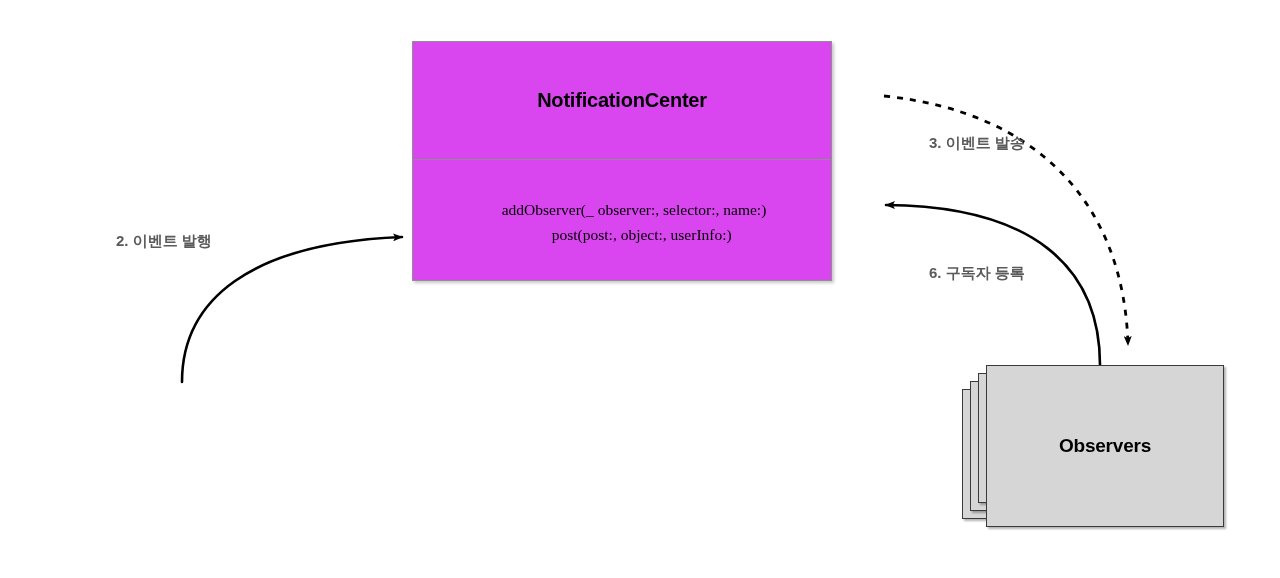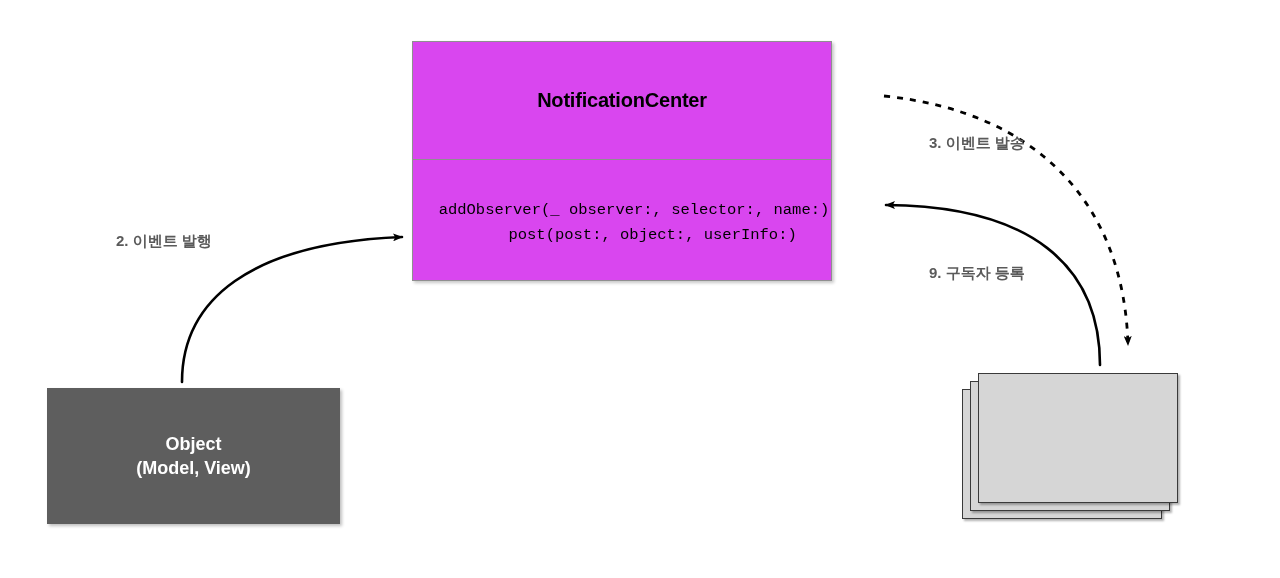--- a/index.html
+++ b/index.html
@@ -61,21 +61,21 @@
     width: 100%;
     height: 121px;
     display: flex;
     flex-direction: column;
     align-items: center;
     justify-content: center;
     padding-top: 4px;
     box-sizing: border-box;
   }
   .nc-method {
-    font-family: Liberation Mono, monospace;
+    font-family: Liberation Serif, serif;
     font-size: 15.5px;
     color: #000000;
     line-height: 1.55;
     white-space: pre;
     margin-left: 24px;
   }
 
   
   .object-box {
     position: absolute;
@@ -182,28 +182,27 @@
     <div class="nc-title-area">
       <span class="nc-title">NotificationCenter</span>
     </div>
     <div class="nc-divider"></div>
     <div class="nc-body-area">
       <div class="nc-method">addObserver(_ observer:, selector:, name:)</div>
       <div class="nc-method">    post(post:, object:, userInfo:)</div>
     </div>
   </div>
 
-  <div class="object-box">
-    <div class="object-line">Object</div>
-    <div class="object-line">(Model, View)</div>
-  </div>
 
   <div class="observers-stack">
     <div class="obs-card c1"></div>
     <div class="obs-card c2"></div>
     <div class="obs-card c3"></div>
+    <div class="obs-card c4">
+      <span class="obs-label">Observers</span>
+    </div>
   </div>
 
-  <div class="step-label" id="step-1-label">9. 구독자 등록</div>
+  <div class="step-label" id="step-1-label">6. 구독자 등록</div>
   <div class="step-label" id="step-2-label">2. 이벤트 발행</div>
   <div class="step-label" id="step-3-label">3. 이벤트 발송</div>
 
 </div>
 
 </body></html>

